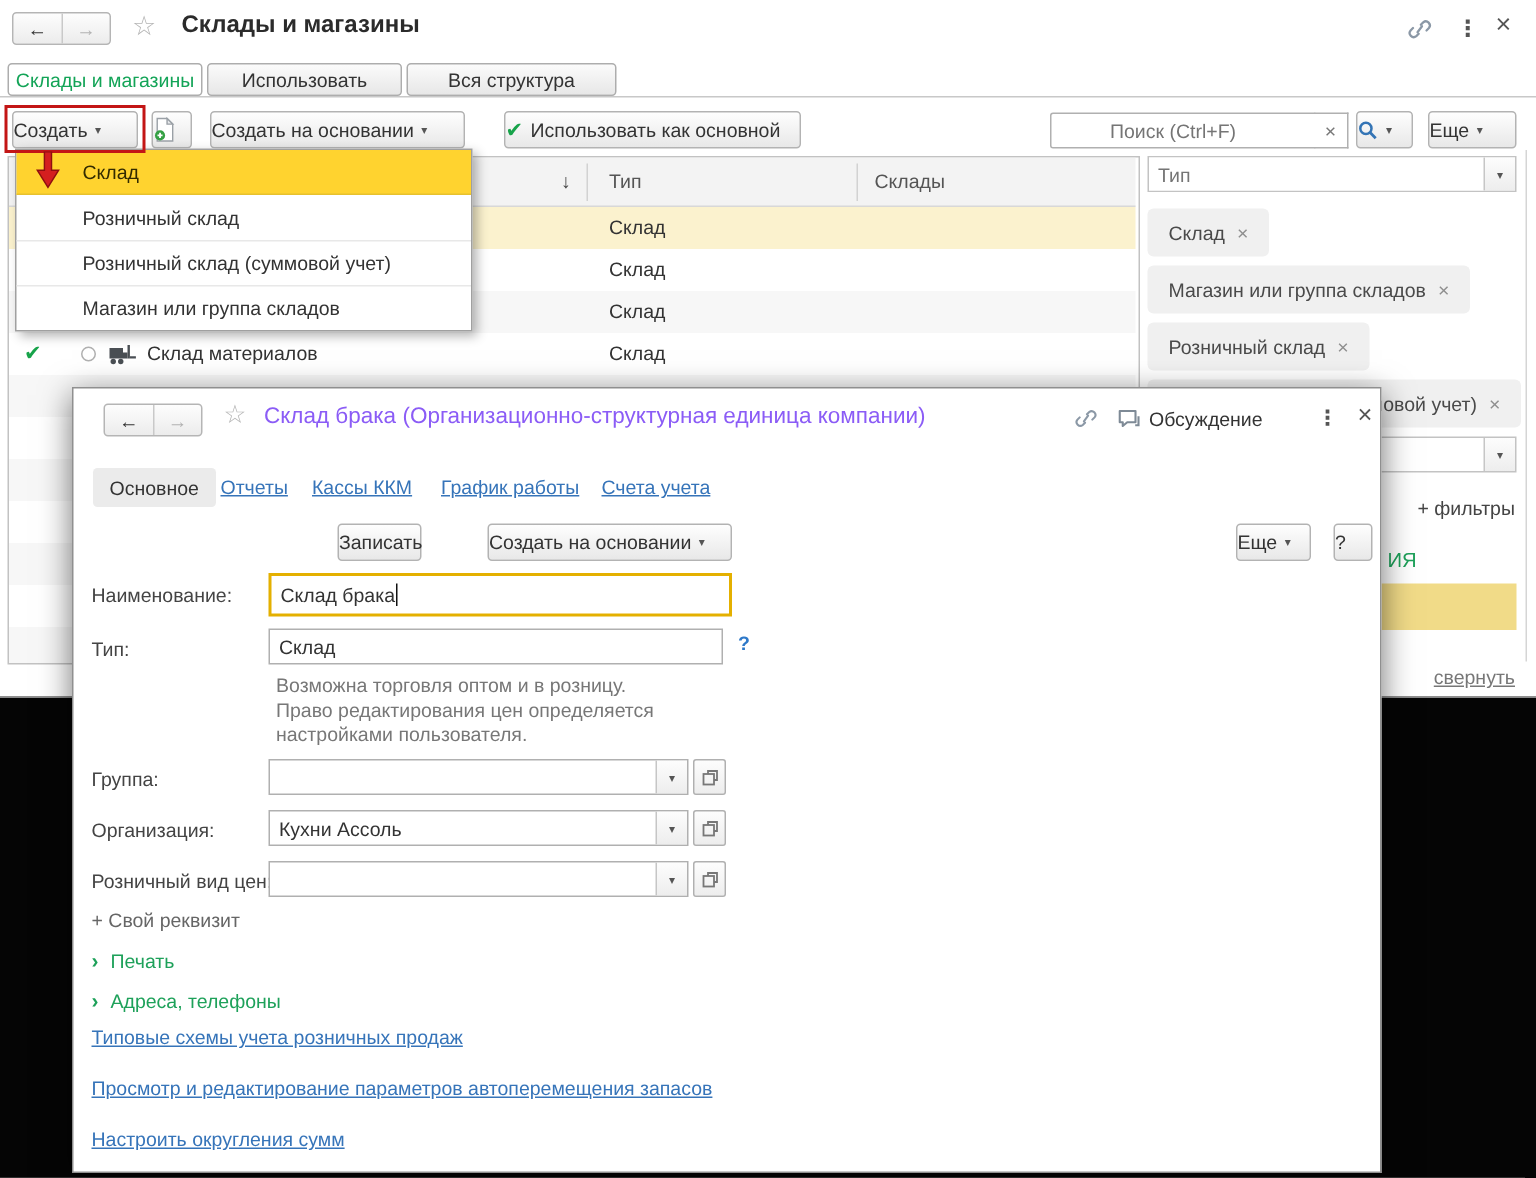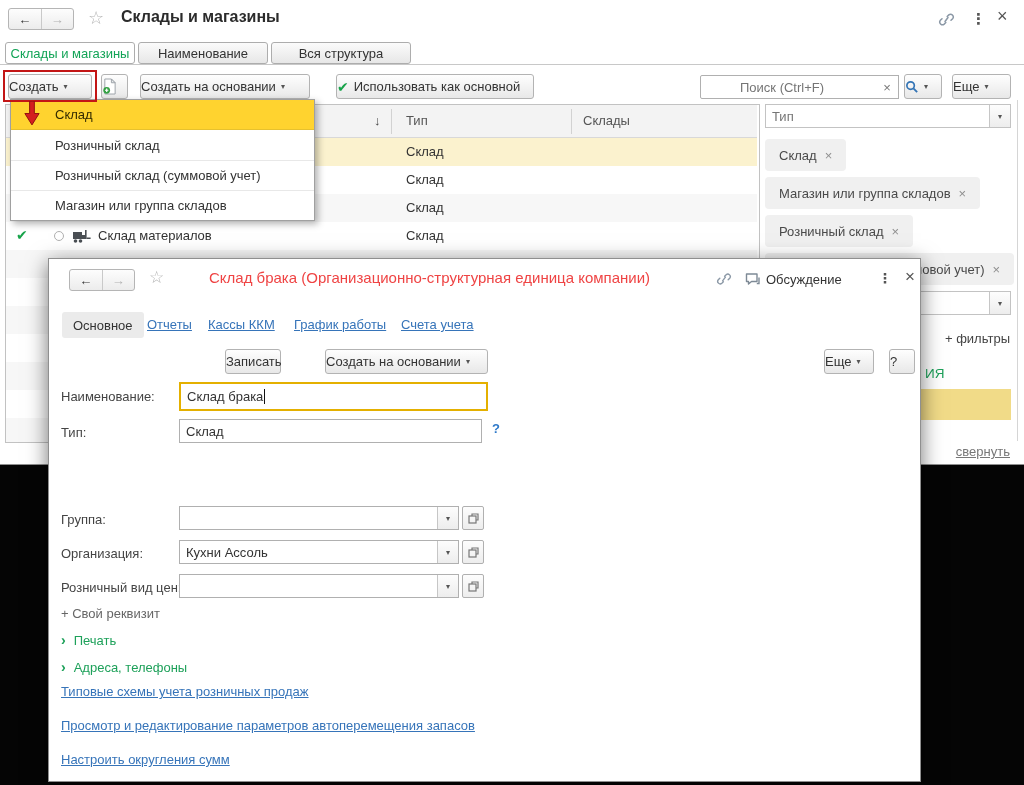--- a/index.html
+++ b/index.html
@@ -71,21 +71,21 @@
         </svg>
     </span>
     <div class="abs" style="left:971px;top:10px;font-size:15px;font-weight:700;color:#555;">⋮</div>
     <div class="abs" style="left:997px;top:6px;font-size:18px;color:#555;">×</div>
 
     <div class="abs" style="left:0;top:64px;width:1024px;height:1px;background:#c8c8c8;"></div>
     <div class="tab active" style="left:5px;top:42px;width:130px;">
         <span>Склады и магазины</span>
       </div>
     <div class="tab" style="left:138px;top:42px;width:130px;">
-        <span>Наименование</span>
+        <span>Использовать</span>
       </div>
     <div class="tab" style="left:271px;top:42px;width:140px;">
         <span>Вся структура</span>
       </div>
 
     <div class="btn" style="left:8px;top:74px;width:84px;height:25px;">
       <span>Создать</span>
         <span class="arr">▾</span>
     </div>
     <div class="btn" style="left:101px;top:74px;width:27px;height:25px;">
@@ -222,21 +222,21 @@
       </svg>
   </span>
 
   <div class="modal">
 
     <div class="navgrp" style="left:20px;top:10px;">
       <span>←</span>
       <span>→</span>
     </div>
     <div class="abs" style="left:100px;top:8px;font-size:17px;color:#b5b5b5;">☆</div>
-    <div class="abs" style="left:127px;top:10px;font-size:15px;color:#ef4444;white-space:nowrap;margin-left:33px;">Склад брака (Организационно-структурная единица компании)</div>
+    <div class="abs" style="left:127px;top:10px;font-size:15px;color:#8b5cf6;white-space:nowrap;">Склад брака (Организационно-структурная единица компании)</div>
     <span class="abs icon" style="left:667px;top:13px;">
       <svg width="16" height="14" viewBox="0 0 17 15">
           <g fill="none" stroke="#8b98a6" stroke-width="1.5" stroke-linecap="round">
             <path d="M7 9.5L10 5.5"></path>
             <path d="M9.2 4.5l1.6-1.6a2.7 2.7 0 013.8 3.8l-1.6 1.6"></path>
             <path d="M7.8 10.5l-1.6 1.6a2.7 2.7 0 01-3.8-3.8L4 6.7"></path>
           </g>
         </svg>
     </span>
     <span class="abs icon" style="left:695px;top:13px;">
@@ -277,20 +277,25 @@
       <span>Склад брака</span>
         <span class="caret"></span>
     </div>
 
     <div class="label" style="left:12px;top:166px;">Тип:</div>
     <div class="fakein" style="left:130px;top:160px;width:303px;height:24px;">
       <span>Склад</span>
     </div>
     <div class="abs" style="left:443px;top:162px;color:#2e79c9;font-weight:700;">?</div>
 
+    <div class="abs" style="left:135px;top:190px;color:#777;line-height:16.5px;">
+      <div>Возможна торговля оптом и в розницу.</div>
+      <div>Право редактирования цен определяется</div>
+      <div>настройками пользователя.</div>
+    </div>
 
     <div class="label" style="left:12px;top:253px;">Группа:</div>
     <div class="fakein" style="left:130px;top:247px;width:280px;height:24px;">
       <span></span>
       <span class="combo-arr">▾</span>
     </div>
     <div class="sqbtn" style="left:413px;top:247px;">
       <span class="icon">
           <svg width="11" height="11" viewBox="0 0 11 11">
             <rect x="1" y="3" width="7" height="7" fill="none" stroke="#777" stroke-width="1.2"></rect>

